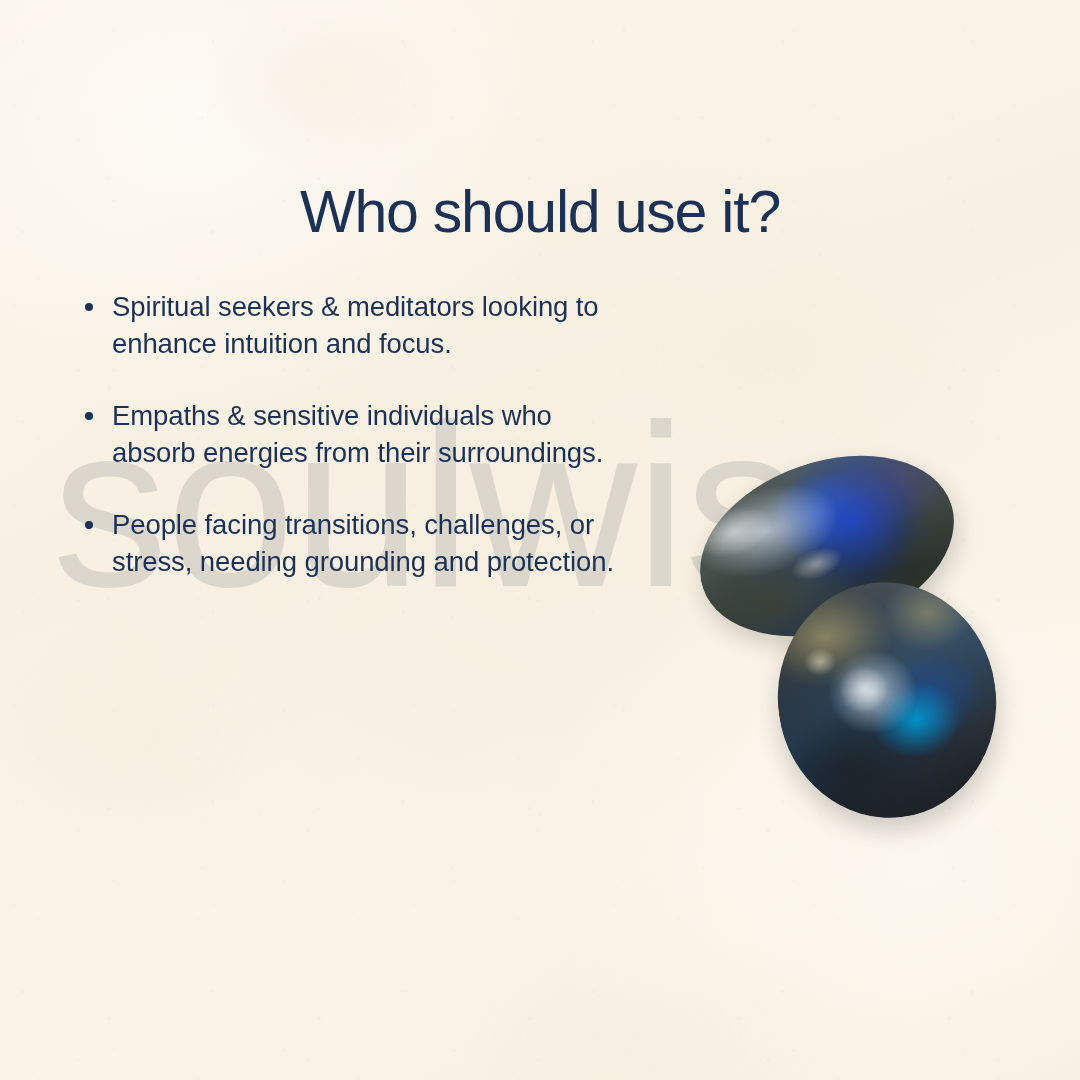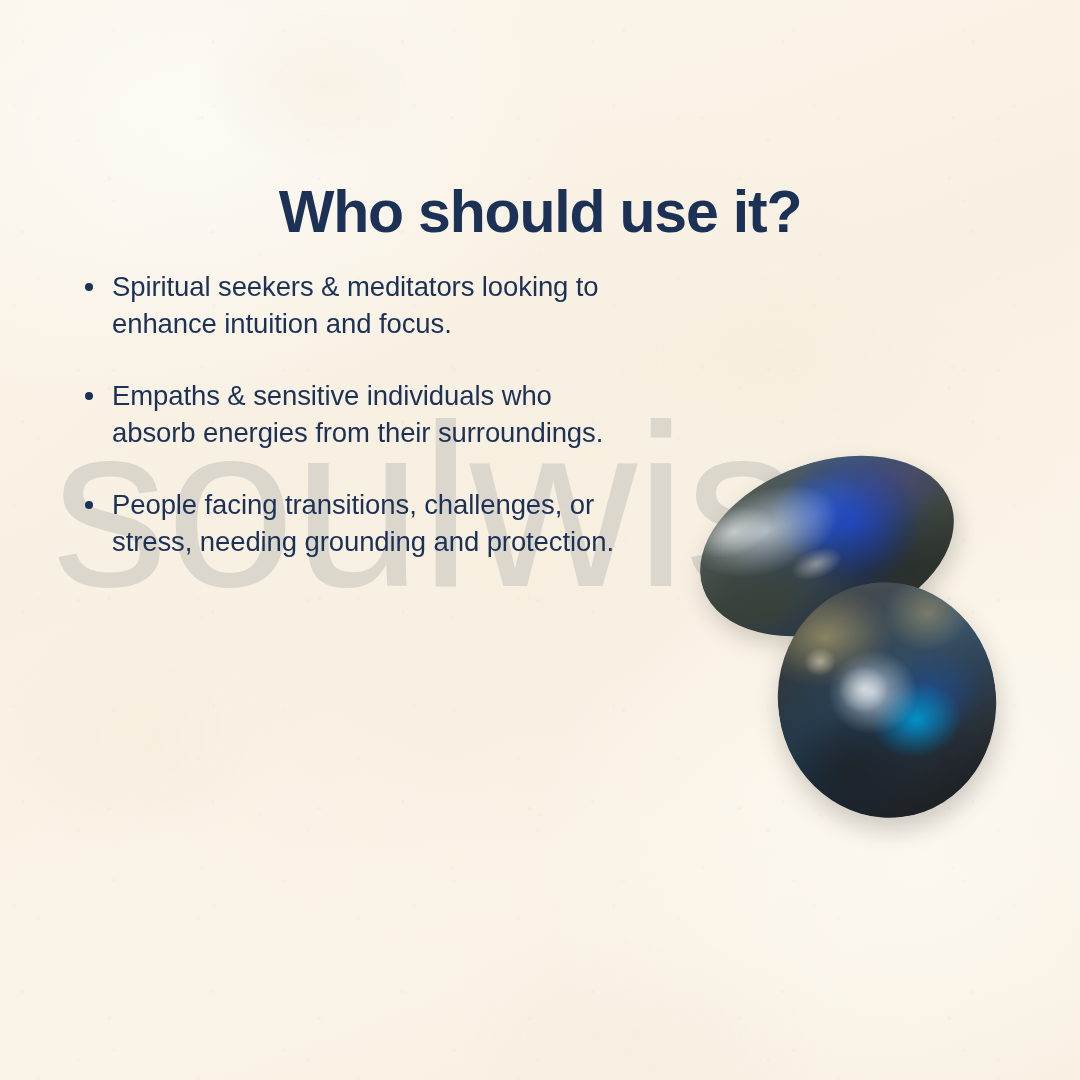--- a/index.html
+++ b/index.html
@@ -71,21 +71,21 @@
   }
 
   
   .title {
     position: absolute;
     left: 0;
     right: 0;
     top: 138px;
     text-align: center;
     font-size: 59px;
-    font-weight: 700;
+    font-weight: 400;
     letter-spacing: -1.2px;
     color: #1c3156;
     z-index: 5;
   }
 
   
   .bullets {
     position: absolute;
     left: 78px;
     top: 268px;
@@ -93,20 +93,21 @@
     z-index: 5;
   }
   .bullet-item {
     position: relative;
     padding-left: 34px;
     margin-bottom: 35px;
     color: #1c3156;
     font-size: 27.5px;
     line-height: 37px;
     letter-spacing: -0.1px;
+    margin-top: 20px;
   }
   .bullet-item:last-child { margin-bottom: 0; }
   .bullet-dot {
     position: absolute;
     left: 7px;
     top: 15px;
     width: 8px;
     height: 8px;
     border-radius: 50%;
     background: #1c3156;

